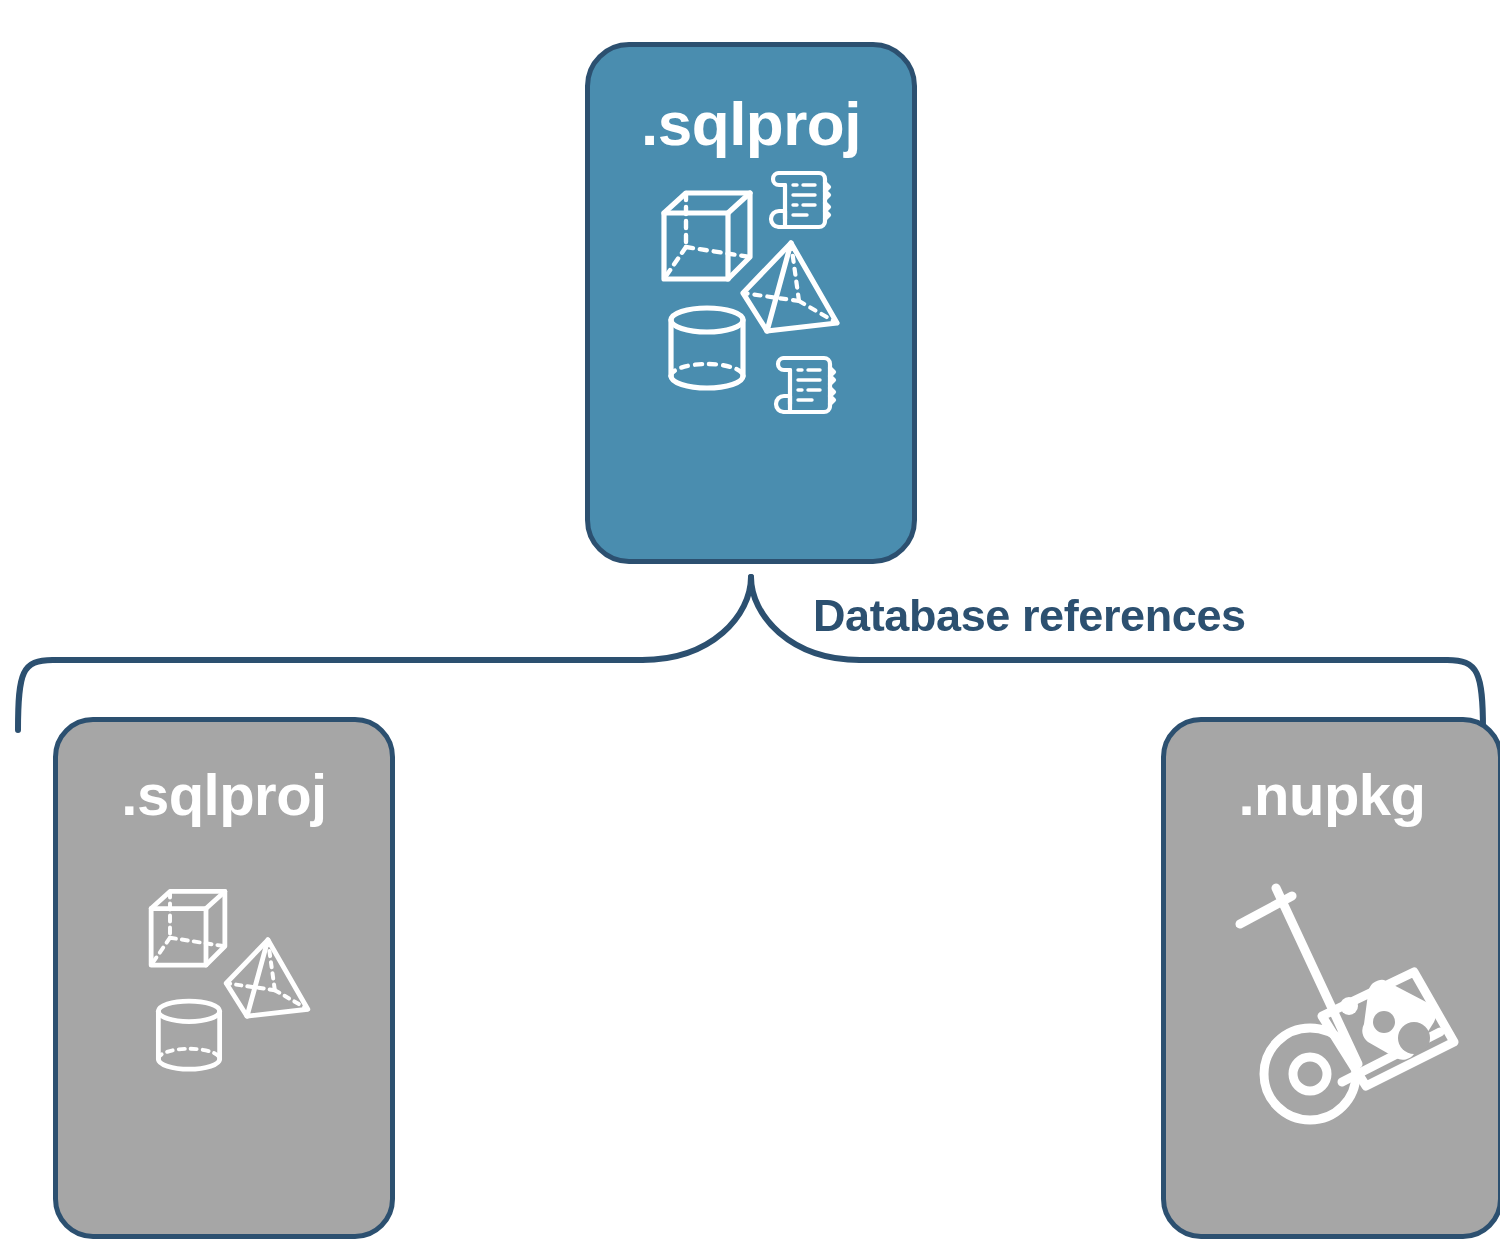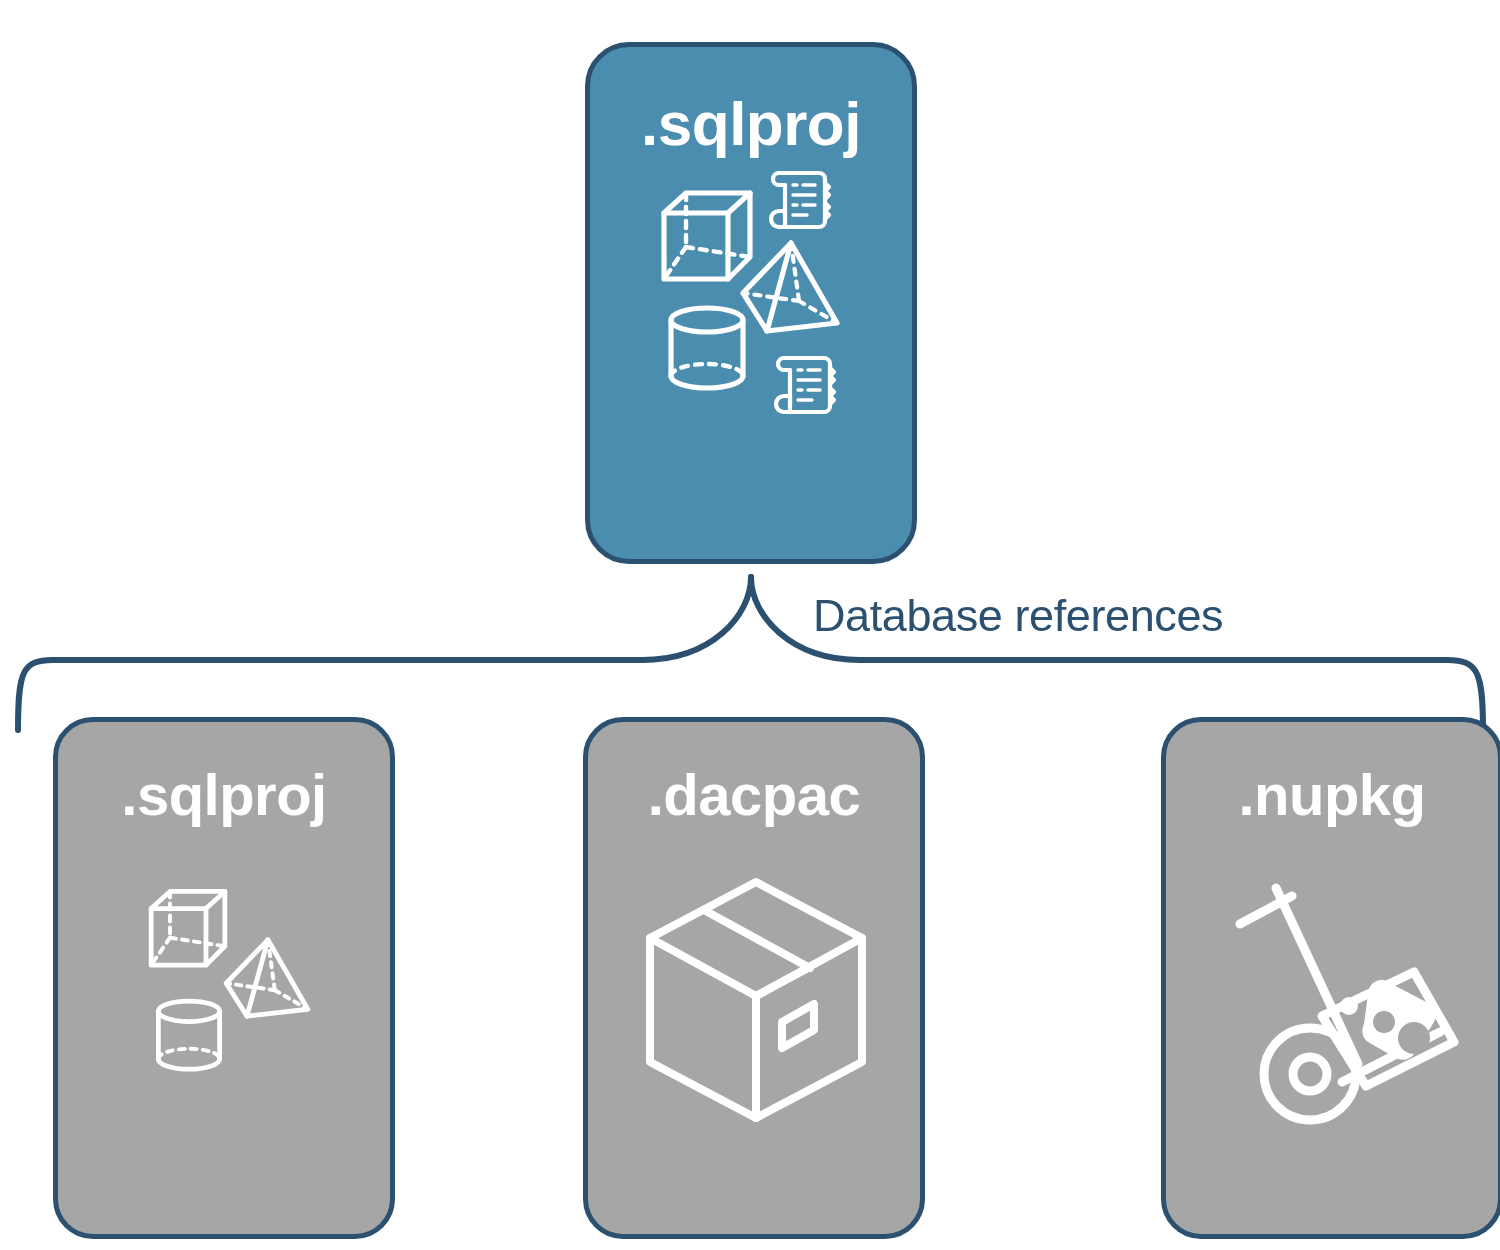--- a/index.html
+++ b/index.html
@@ -86,21 +86,21 @@
     top: 545px;
     width: 1500px;
     height: 190px;
     overflow: visible;
   }
   #references-label {
     position: absolute;
     left: 813px;
     top: 578px;
     font-size: 45px;
-    font-weight: normal;
+    font-weight: bold;
     color: #2c5070;
     letter-spacing: -0.4px;
     white-space: nowrap;
     line-height: 1;
   }
 </style>
 </head>
 <body>
 
 <div id="stage">
@@ -244,41 +244,20 @@
           <path d="M6 74 a36 12 0 0 0 72 0"></path>
         </g>
         <g fill="none" stroke="#ffffff" stroke-width="4.6" stroke-linecap="round" stroke-dasharray="7 7">
           <path d="M6 74 a36 12 0 0 1 72 0"></path>
         </g>
       </svg>
 
     </div>
   </div>
 
-  <div class="card secondary" id="card-dacpac">
-    <div class="card-title">.dacpac</div>
-    <div class="icon-area">
-
-      <svg style="left:54px; top:50px;" width="228" height="252" viewBox="0 0 228 252">
-        <g fill="none" stroke="#ffffff" stroke-width="8" stroke-linejoin="round" stroke-linecap="round">
-
-          <path d="M8 64 L114 8 L220 64 L220 188 L114 244 L8 188 Z"></path>
-
-          <path d="M8 64 L114 122 L220 64"></path>
-          <path d="M114 122 L114 244"></path>
-
-          <path d="M62 36 L168 94"></path>
-          <path d="M114 122 L166 94"></path>
-
-          <path d="M140 148 L172 130 L172 156 L140 174 Z"></path>
-        </g>
-      </svg>
-
-    </div>
-  </div>
 
   <div class="card secondary" id="card-nupkg">
     <div class="card-title">.nupkg</div>
     <div class="icon-area">
 
       <svg style="left:52px; top:58px;" width="240" height="250" viewBox="0 0 240 250">
         <g fill="none" stroke="#ffffff" stroke-width="9" stroke-linecap="round" stroke-linejoin="round">
 
           <path d="M22 42 L74 14"></path>
 

